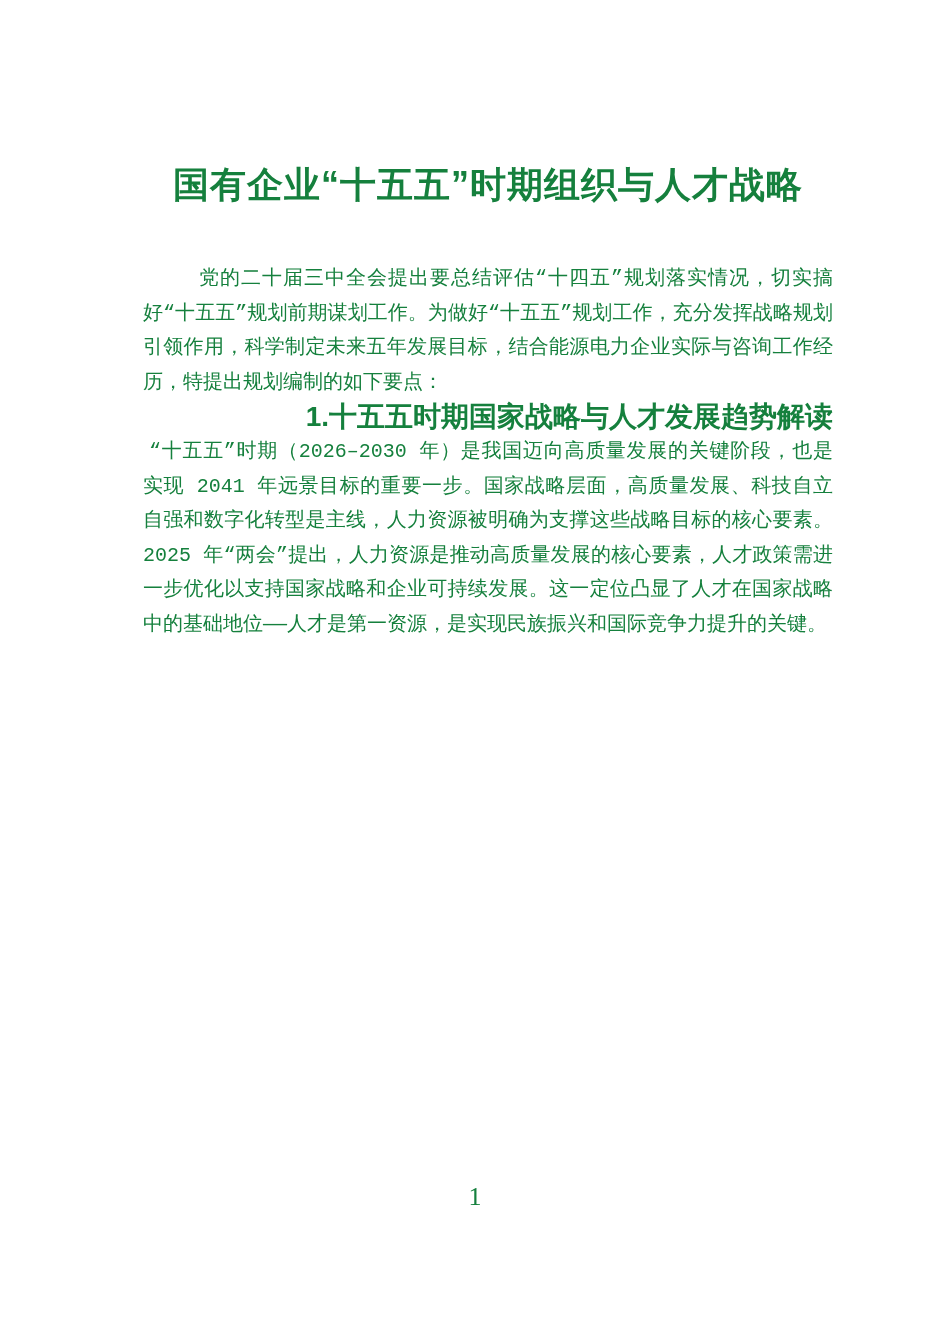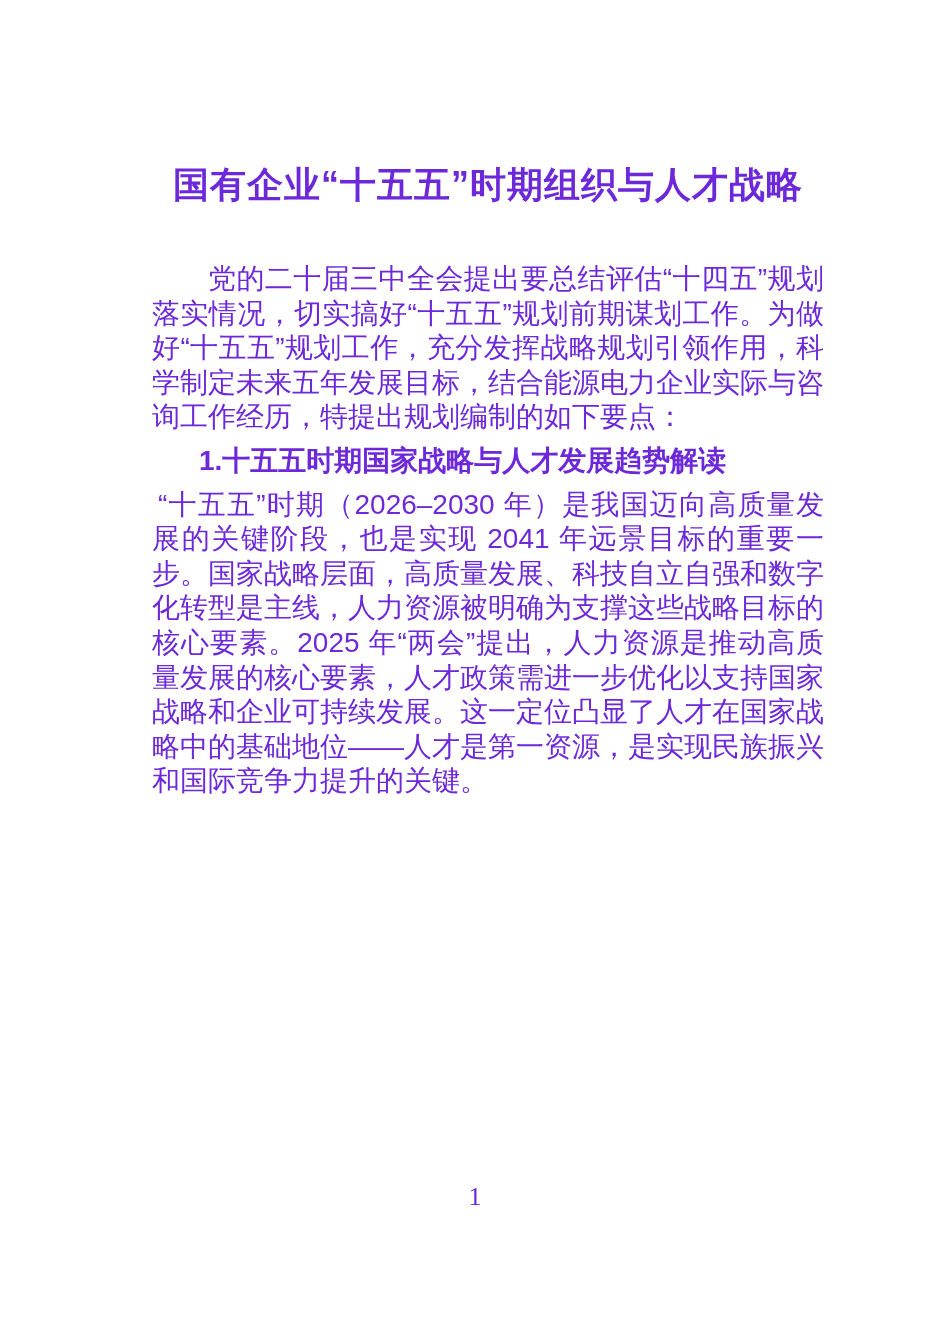--- a/index.html
+++ b/index.html
@@ -7,55 +7,56 @@
       margin: 0;
       padding: 0;
       background: #ffffff;
     }
     .page {
       position: relative;
       width: 950px;
       height: 1344px;
       background: #ffffff;
       overflow: hidden;
-      color: #6d28d9;
+      color: #15803d;
       font-family: "Liberation Serif", "DejaVu Serif", serif;
     }
     .content {
       padding: 0 117px 0 143px; 
     }
     .doc-title {
       padding-top: 148px;
       font-family: "Liberation Sans", "DejaVu Sans", sans-serif;
       font-weight: bold;
       font-size: 36px;
       line-height: 74px;
       text-align: center;
       letter-spacing: 1px;
     }
     .para {
-      margin: 9px;
-      font-size: 28px;
+      margin: 0;
+      font-size: 20px;
       line-height: 34.6px;
       text-align: justify;
       text-justify: inter-ideograph;
       text-indent: 56px; 
-      font-family: Liberation Sans, sans-serif;
+      font-family: Liberation Mono, monospace;
       word-break: break-all;
     }
     .para.first {
       margin-top: 40px;
     }
     .heading {
       margin: 0;
       font-size: 28px;
       line-height: 34.6px;
       text-indent: 56px;
       font-weight: bold;
       font-family: "Liberation Sans", "DejaVu Sans", sans-serif;
+      text-align: right;
     }
     .noindent {
       text-indent: 6px; 
     }
     .footer {
       position: absolute;
       top: 1182px;
       left: 0;
       width: 100%;
       text-align: center;

